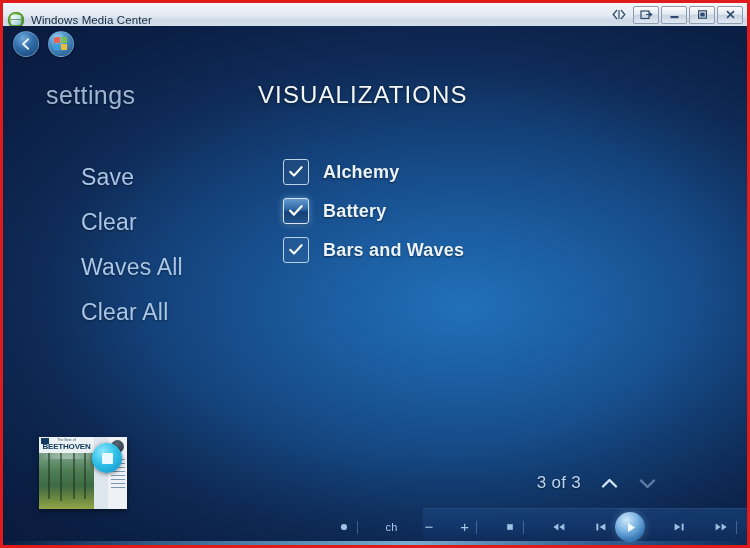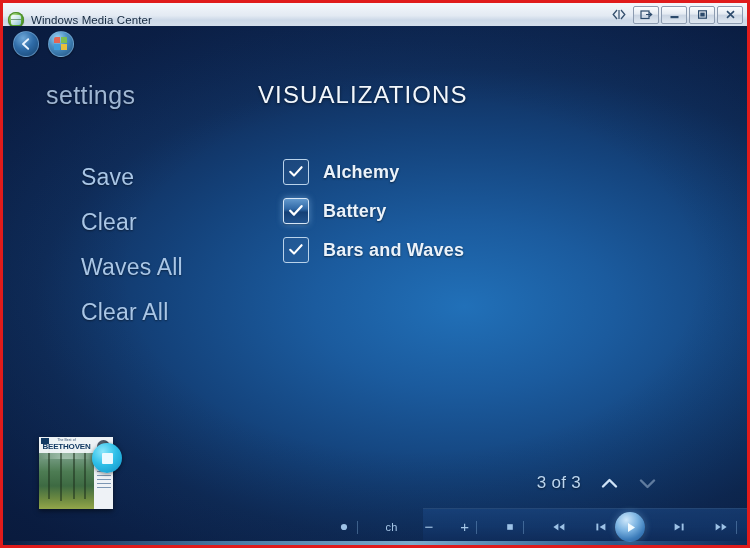--- a/index.html
+++ b/index.html
@@ -262,21 +262,21 @@
   
   #nowplaying {
     position: absolute;
     left: 36px; bottom: 36px;
     width: 74px; height: 72px;
     z-index: 5;
   }
   #album-art {
     position: absolute;
     left: 0; top: 0;
-    width: 74px; height: 72px;
+    width: 88px; height: 72px;
     background: #dfe7ee;
     box-shadow: 0 2px 5px rgba(0,0,0,.5);
     overflow: hidden;
   }
   
   #album-art .forest {
     position: absolute;
     left: 0; top: 0;
     width: 55px; height: 72px;
     background:

